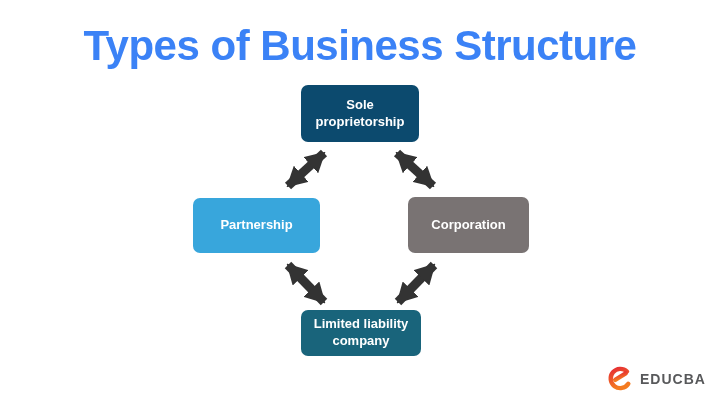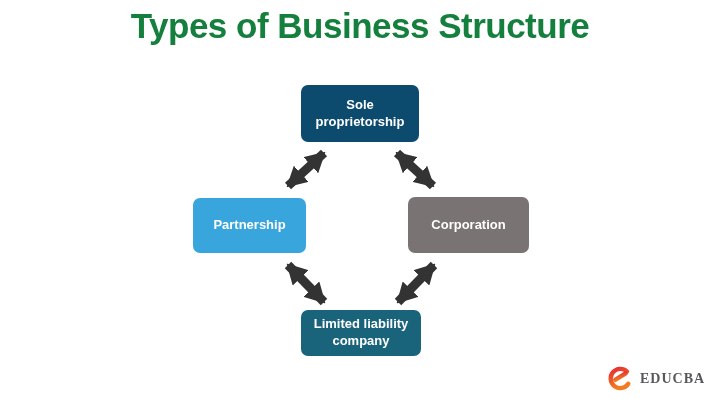--- a/index.html
+++ b/index.html
@@ -8,56 +8,55 @@
     background:#ffffff;
     font-family:"Liberation Sans", sans-serif;
     position:relative;
     overflow:hidden;
   }
   .stage{position:absolute;inset:0;}
   .page-title{
     position:absolute;
     top:6px;left:0;right:0;
     text-align:center;
-    font-size:35px;
+    font-size:42px;
     font-weight:700;
     letter-spacing:-0.5px;
-    color:#15803d;
-    margin:0;
+    color:#3b82f6;
+    margin:16px;
   }
   .node{
     position:absolute;
     border-radius:7px;
     display:flex;
     align-items:center;
     justify-content:center;
     text-align:center;
     color:#ffffff;
     font-size:13px;
     font-weight:600;
     line-height:1.3;
     padding:4px 10px;
     box-sizing:border-box;
   }
   .node-sole{left:301px;top:85px;width:118px;height:57px;background:#0c4a6e;}
-  .node-partnership{left:193px;top:198px;width:113px;height:55px;background:#38A6DC;}
+  .node-partnership{left:193px;top:198px;width:127px;height:55px;background:#38A6DC;}
   .node-corporation{left:408px;top:197px;width:121px;height:56px;background:#797373;}
   .node-llc{left:301px;top:310px;width:120px;height:46px;background:#19647B;}
   .arrow-layer{
     position:absolute;inset:0;
     width:720px;height:404px;
     pointer-events:none;
   }
   .logo{
     position:absolute;
     left:606px;top:364px;
     display:flex;
     align-items:center;
     gap:6px;
-    font-family:Liberation Serif, serif;
   }
   .logo-text{
     font-size:14px;
     font-weight:600;
     letter-spacing:1px;
     color:#58595B;
   }
 </style>
 </head>
 <body>

